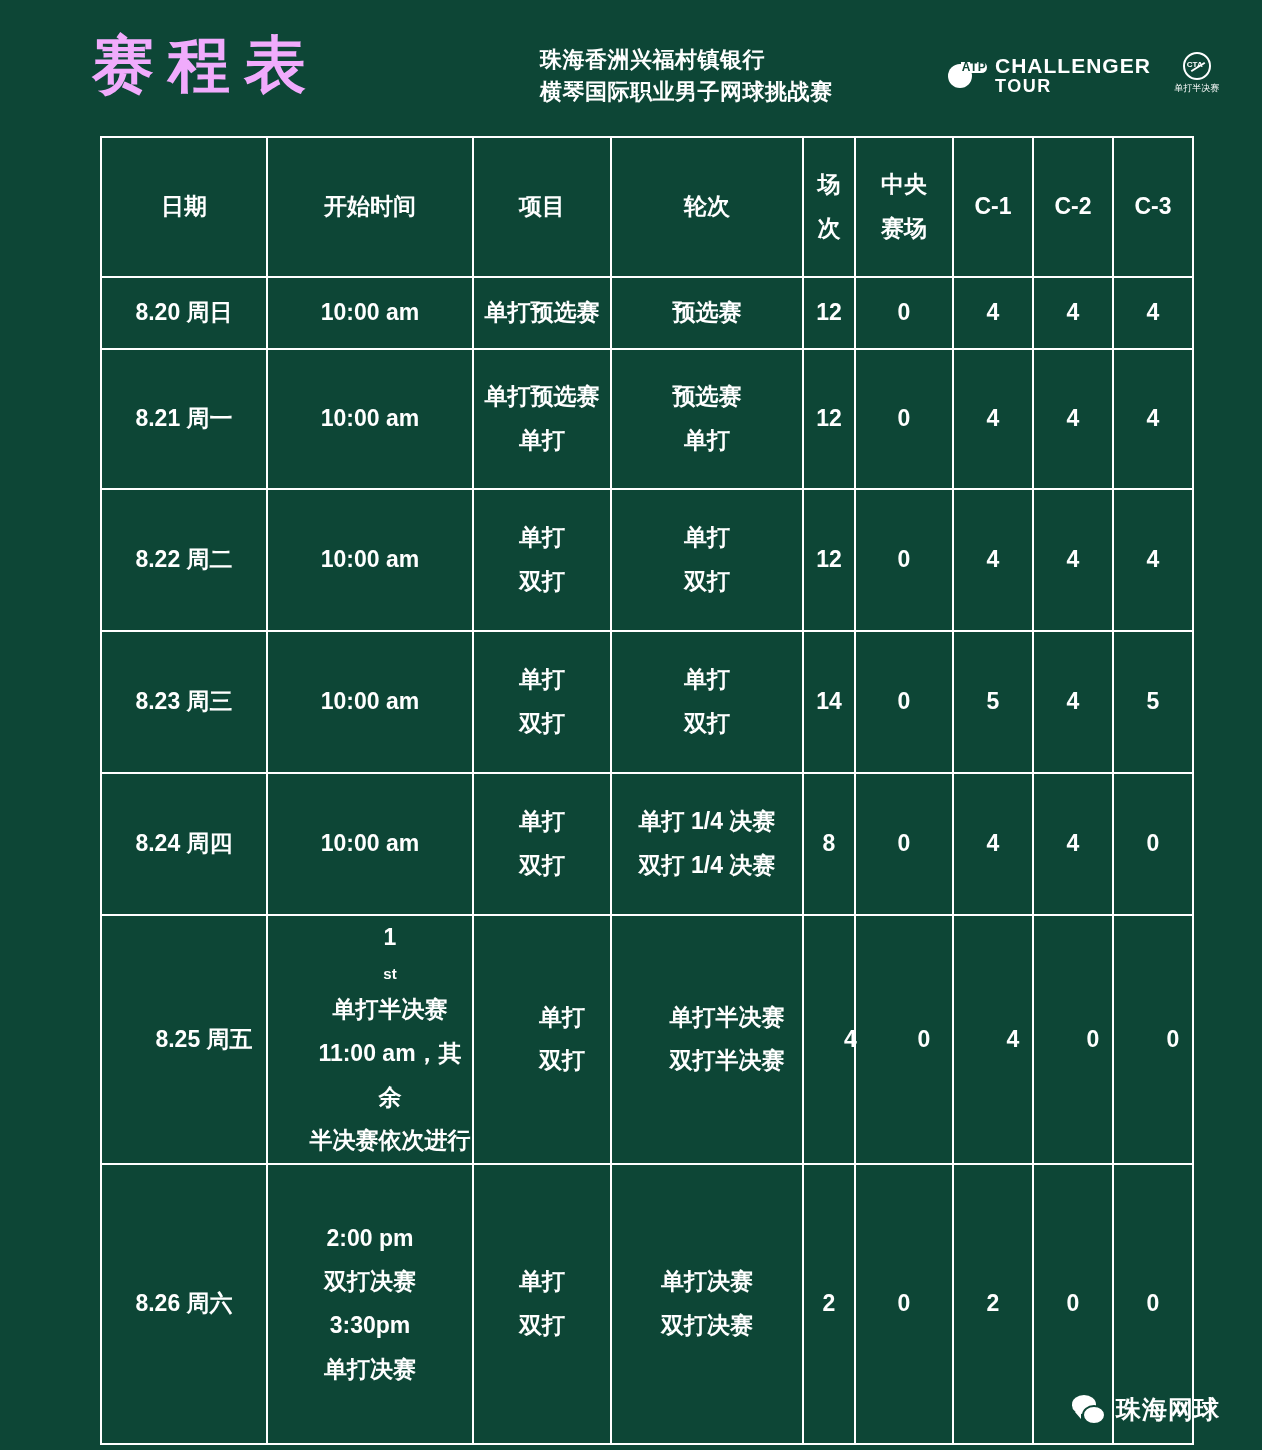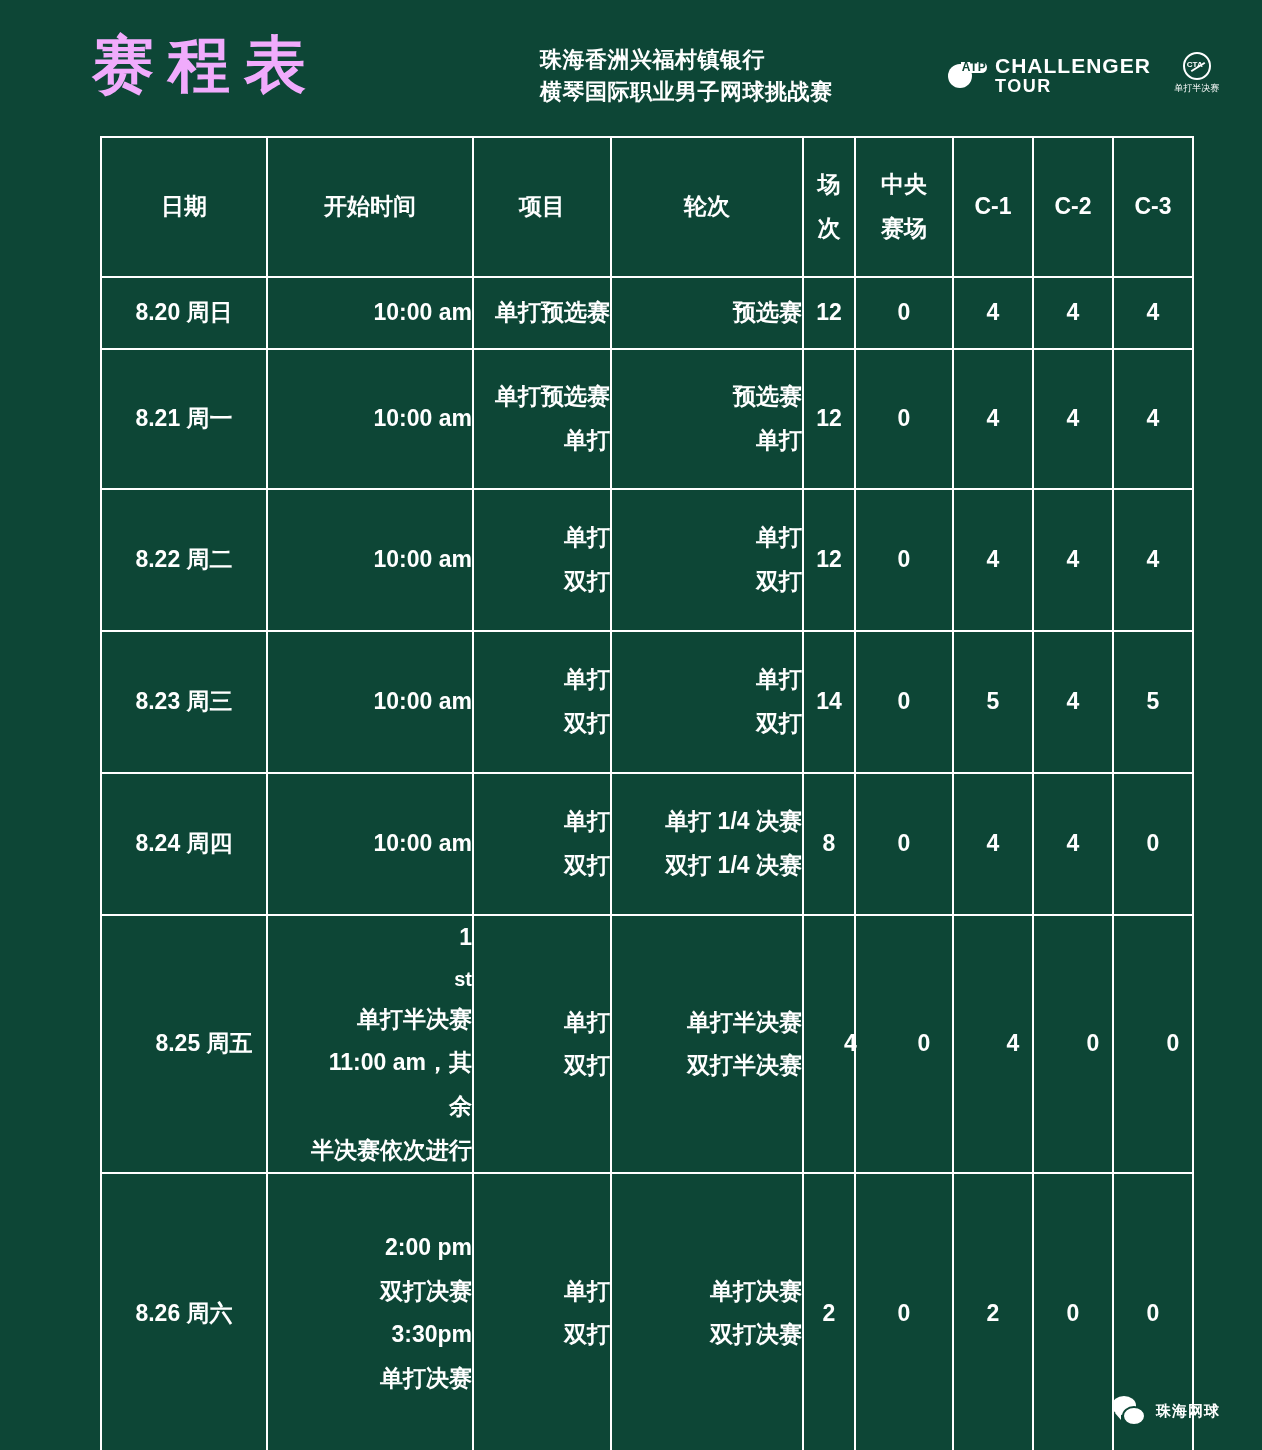--- a/index.html
+++ b/index.html
@@ -157,27 +157,26 @@
   .col-date   { width: 166px; }
   .col-time   { width: 206px; }
   .col-event  { width: 138px; }
   .col-round  { width: 192px; }
   .col-count  { width: 52px; }
   .col-center { width: 98px; }
   .col-c      { width: 80px; }
 
   .cell-lines span {
     display: block;
-    text-align: right;
   }
   .center-head span { display: block; line-height: 1.9; }
 
   td.date-cell { font-size: 23px; }
   .sup {
-    font-size: 20px;
+    font-size: 15px;
     vertical-align: super;
   }
 
   
   tr.r1 td { height: 70px; }
   tr.r2 td { height: 138px; }
   tr.r3 td { height: 140px; }
   tr.r4 td { height: 140px; }
   tr.r5 td { height: 140px; }
   tr.r6 td { height: 208px; padding-left: 40px; }
@@ -215,21 +214,21 @@
   }
   .wechat-icon .b2 {
     position: absolute;
     right: 0; bottom: 0;
     width: 20px; height: 16px;
     background: #ffffff;
     border-radius: 50%;
     border: 2px solid #0d4636;
   }
   .wechat-label {
-    font-size: 15px;
+    font-size: 25px;
     font-weight: bold;
     letter-spacing: 1px;
   }
 </style>
 </head>
 <body>
 
 <div class="header">
   <div class="title">赛程表</div>
 

